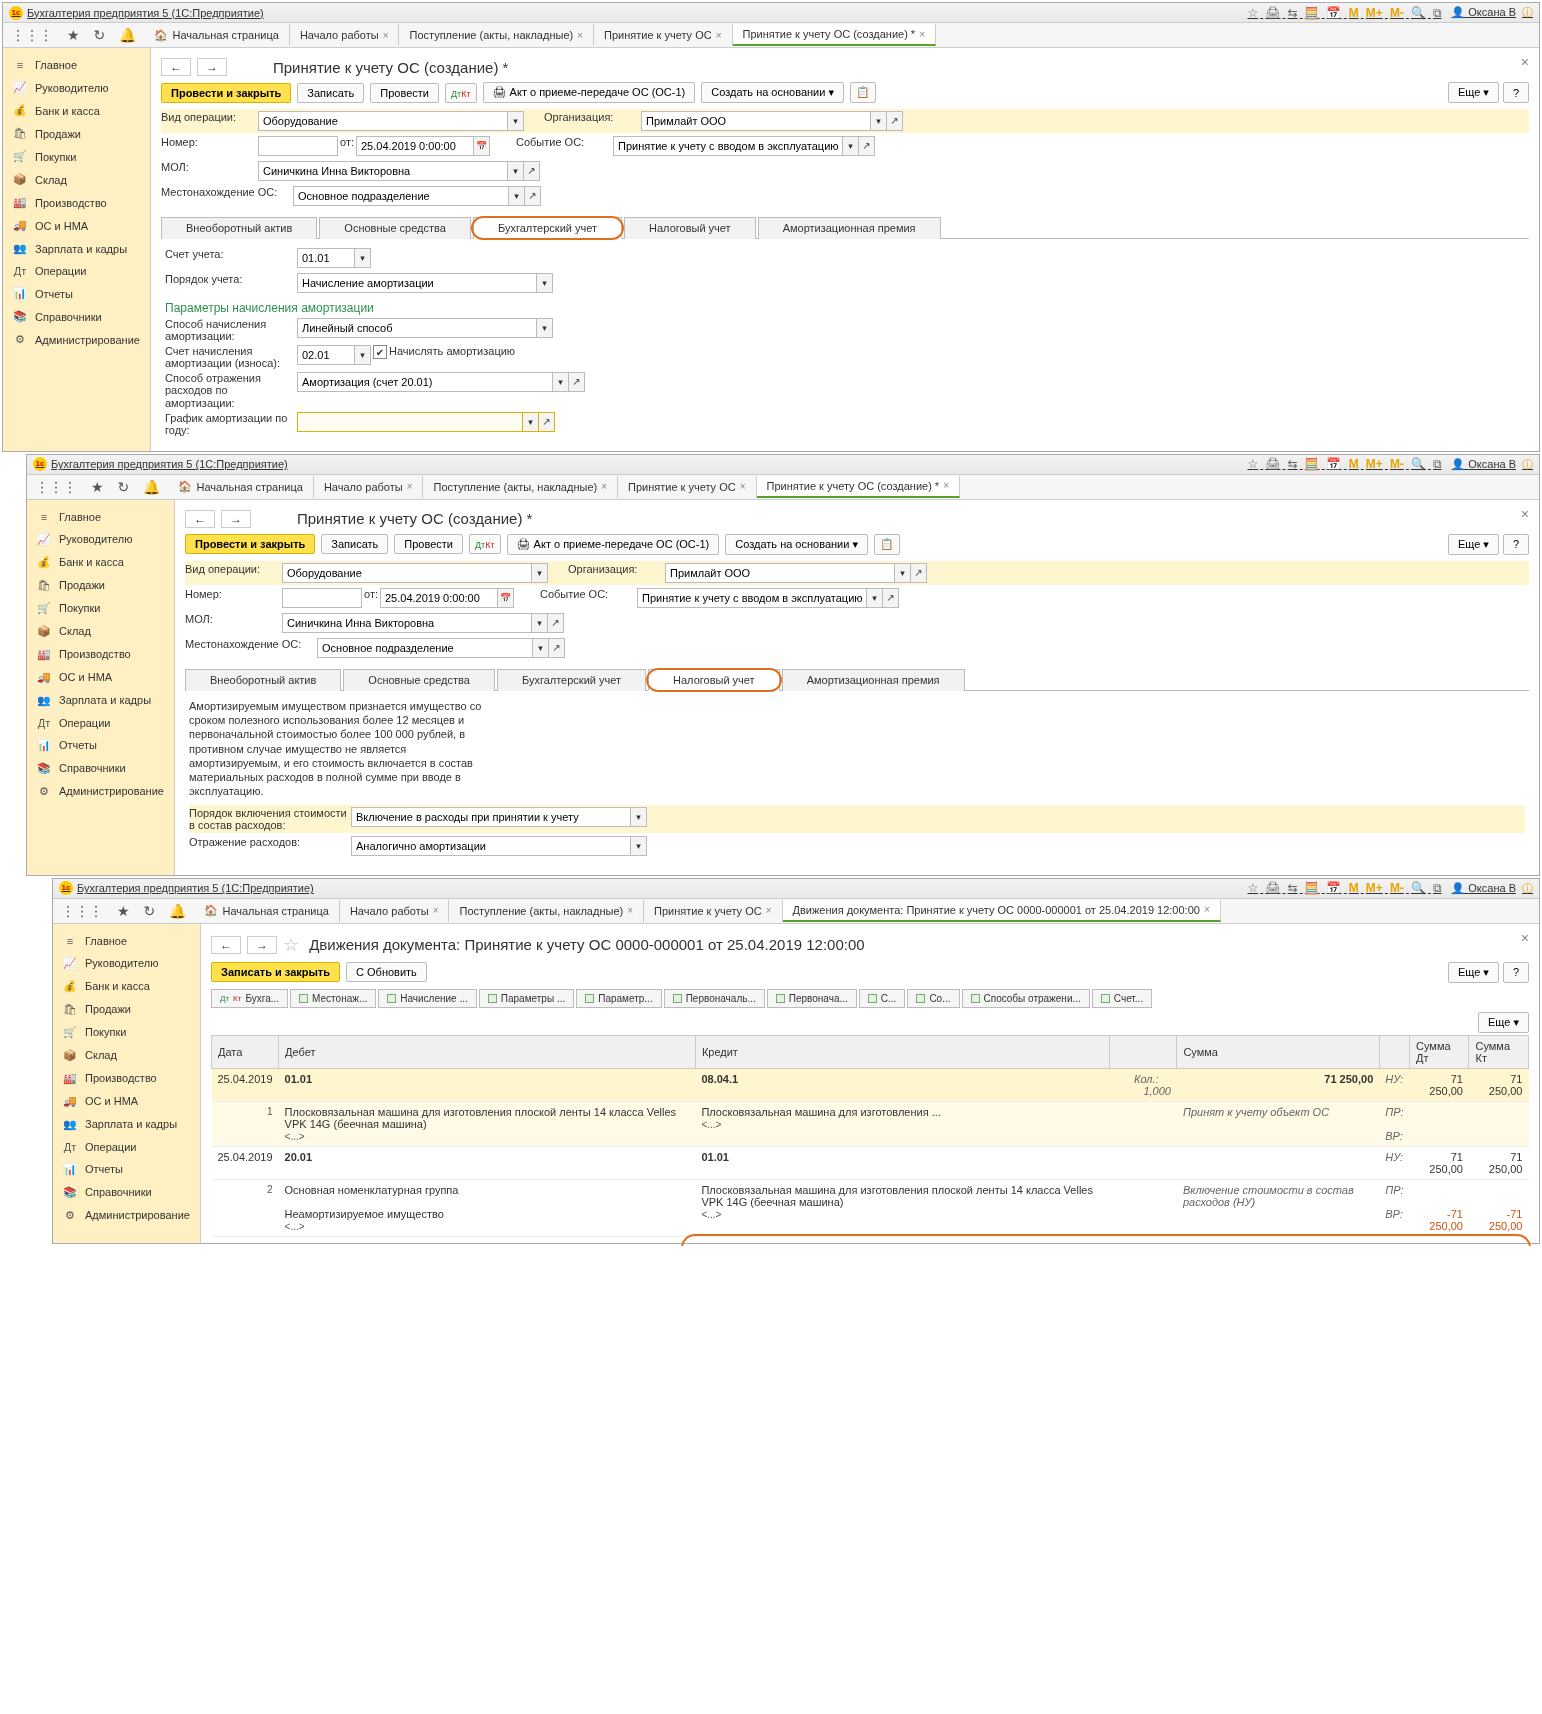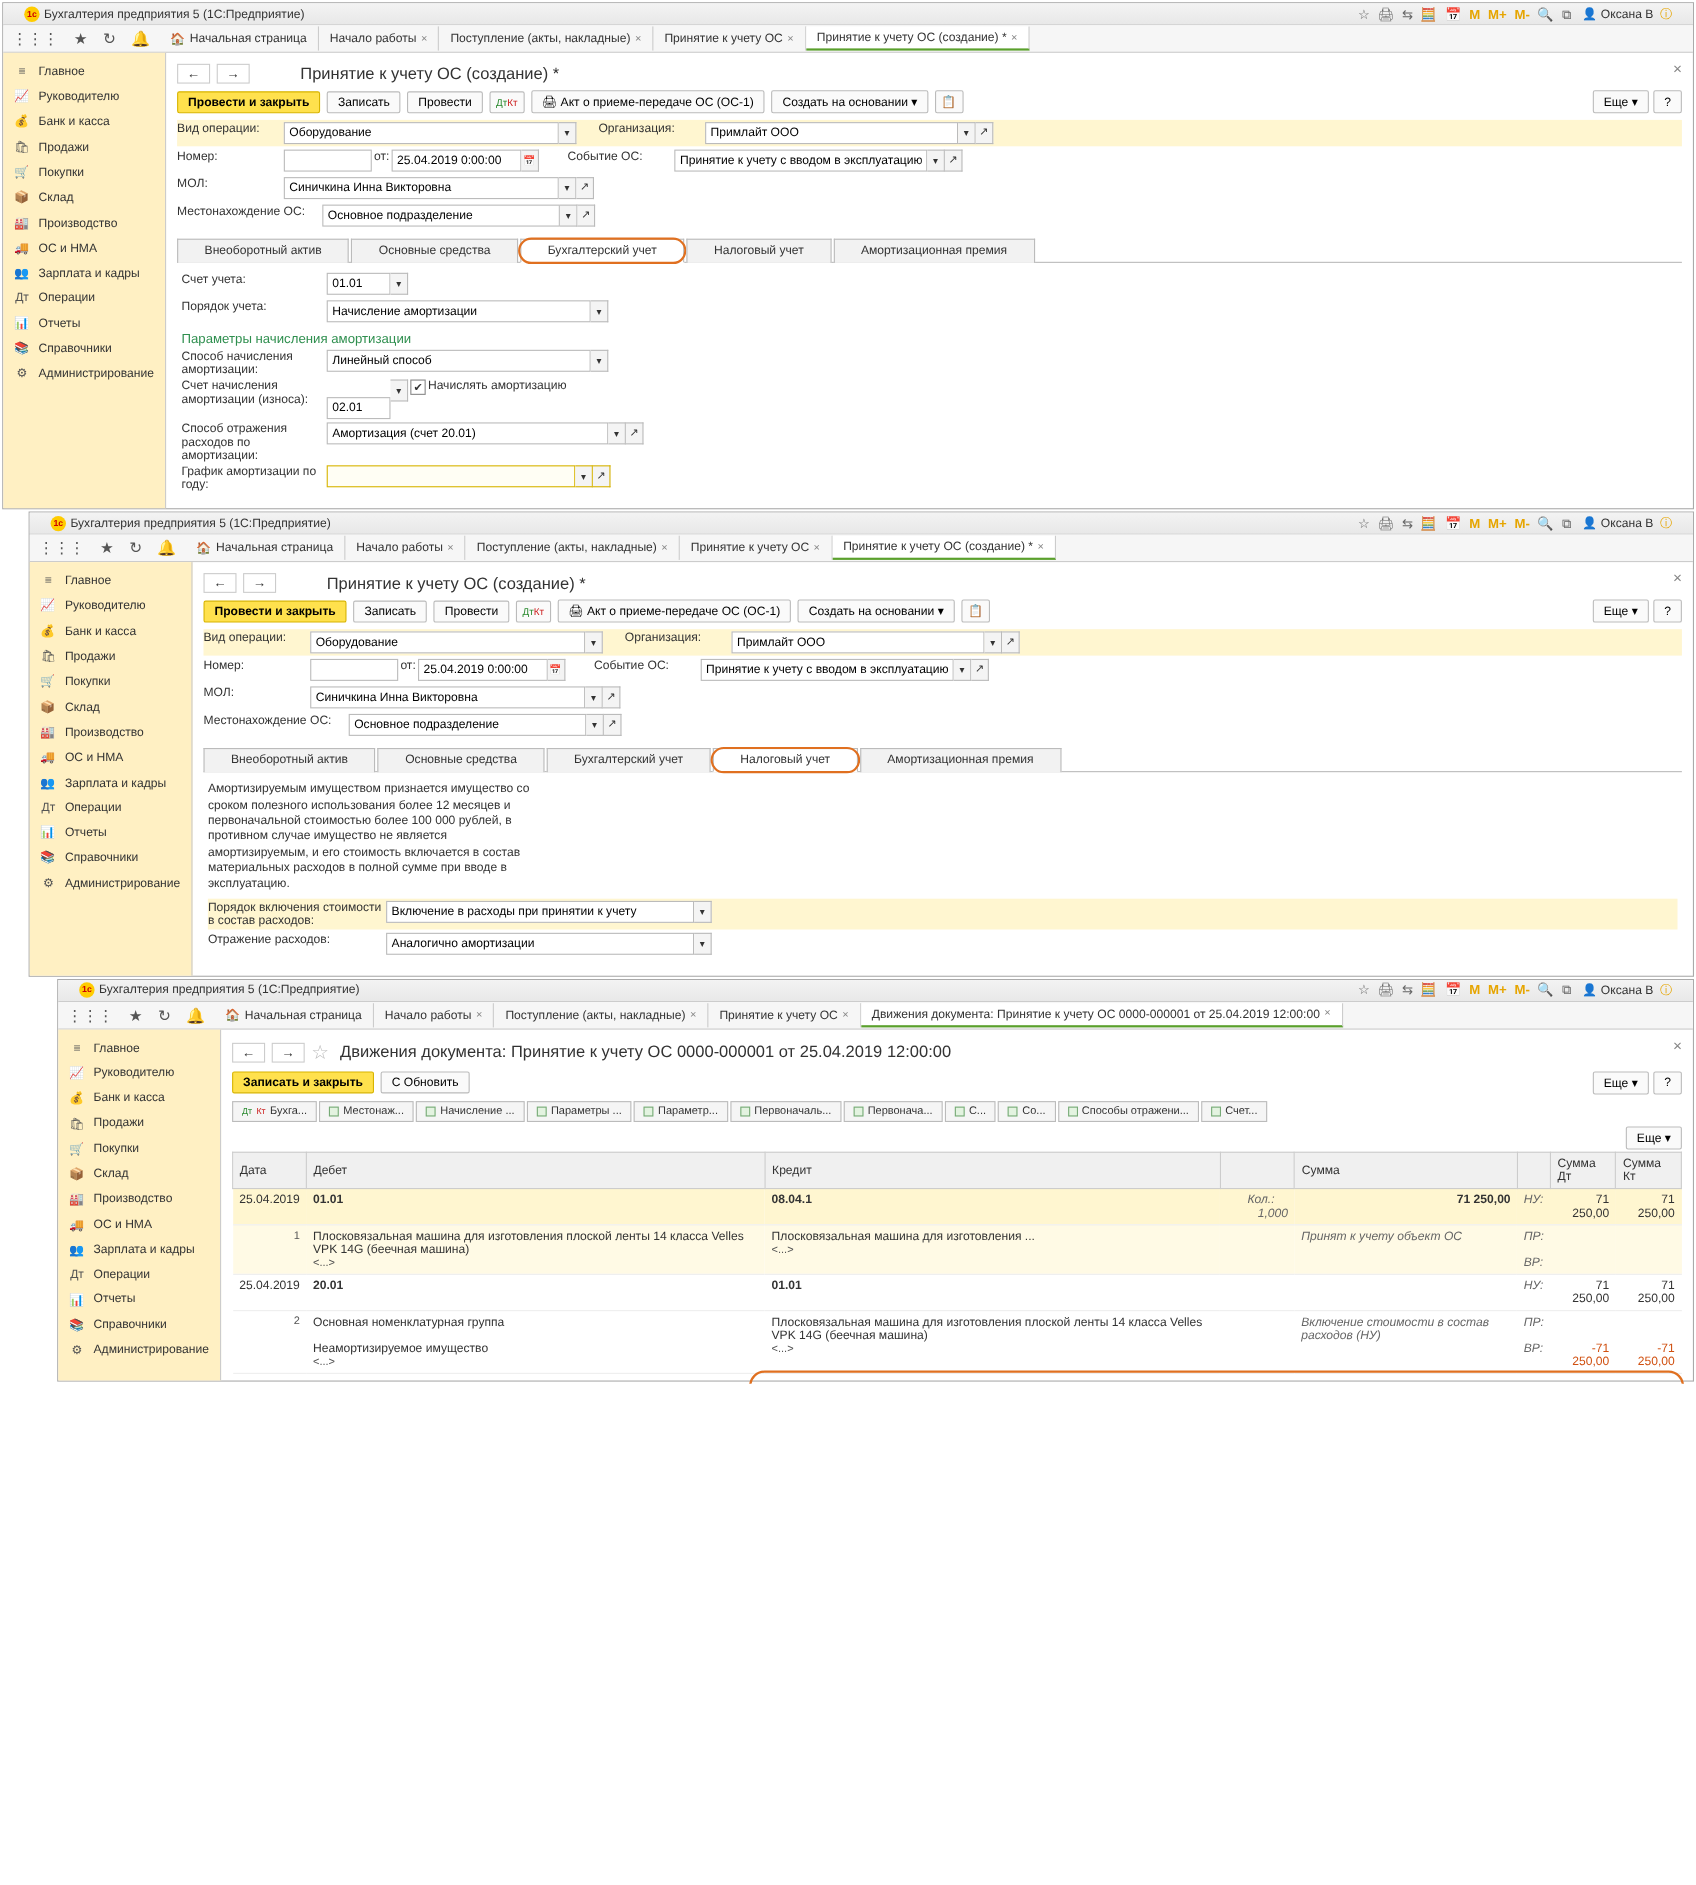--- a/index.html
+++ b/index.html
@@ -1,19 +1,19 @@
 <!DOCTYPE html>
 <html><head>
 <meta charset="utf-8">
 <style>
   * { box-sizing: border-box; margin: 0; padding: 0; font-family: Arial, sans-serif; }
   body { background: #fff; font-size: 11px; color: #333; }
   .scene { border: 1px solid #aaa; margin: 2px; position: relative; }
-  .titlebar { background: linear-gradient(#f3f3f3,#e8e8e8); padding: 2px 19px; font-size: 11px;
-    display: flex; align-items: center; border-bottom: 1px solid #ccc; }
+  .titlebar { background: linear-gradient(#f3f3f3,#e8e8e8); padding: 2px 6px; font-size: 11px;
+    display: flex; align-items: center; border-bottom: 1px solid #ccc; text-decoration: underline; }
   .titlebar .logo { width: 14px; height: 14px; background: #ffcc00; border-radius: 50%;
     display: inline-block; margin-right: 4px; font-size: 8px; text-align: center; line-height: 14px;
     color: #c00; font-weight: bold; }
   .titlebar .spacer { flex: 1; }
   .title-icons span { margin: 0 2px; font-size: 12px; color: #666; cursor: pointer; }
   .title-icons .m { color: #e6a500; font-weight: bold; }
   .user { font-size: 11px; margin-left: 8px; color: #333; }
   .tabbar { display: flex; align-items: center; background: #f6f6f6; border-bottom: 1px solid #ccc; }
   .tabbar .tb-btns { display: flex; padding: 2px 4px; gap: 6px; }
   .tabbar .tb-btns span { font-size: 14px; color: #555; padding: 2px 4px; cursor: pointer; }
@@ -289,21 +289,21 @@
         <div class="form-row">
           <span class="lbl wide" style="line-height:1.1">Способ начисления амортизации:</span>
           <span class="sel-wrap">
               <input class="input" style="width: 240px;" value="Линейный способ">
               <span class="caret">▾</span>
             </span>
         </div>
         <div class="form-row">
           <span class="lbl wide" style="line-height:1.1">Счет начисления амортизации (износа):</span>
           <span class="sel-wrap">
-              <input class="input" style="width: 58px; margin-top: 16px;" value="02.01">
+              <input class="input" style="width: 58px;" value="02.01">
               <span class="caret">▾</span>
             </span>
           <span class="checkbox">✔</span>
           <span style="line-height:1.1">Начислять амортизацию</span>
         </div>
         <div class="form-row">
           <span class="lbl wide" style="line-height:1.1">Способ отражения расходов по амортизации:</span>
           <span class="sel-wrap">
               <input class="input" style="width: 256px;" value="Амортизация (счет 20.01)">
               <span class="caret">▾</span>

